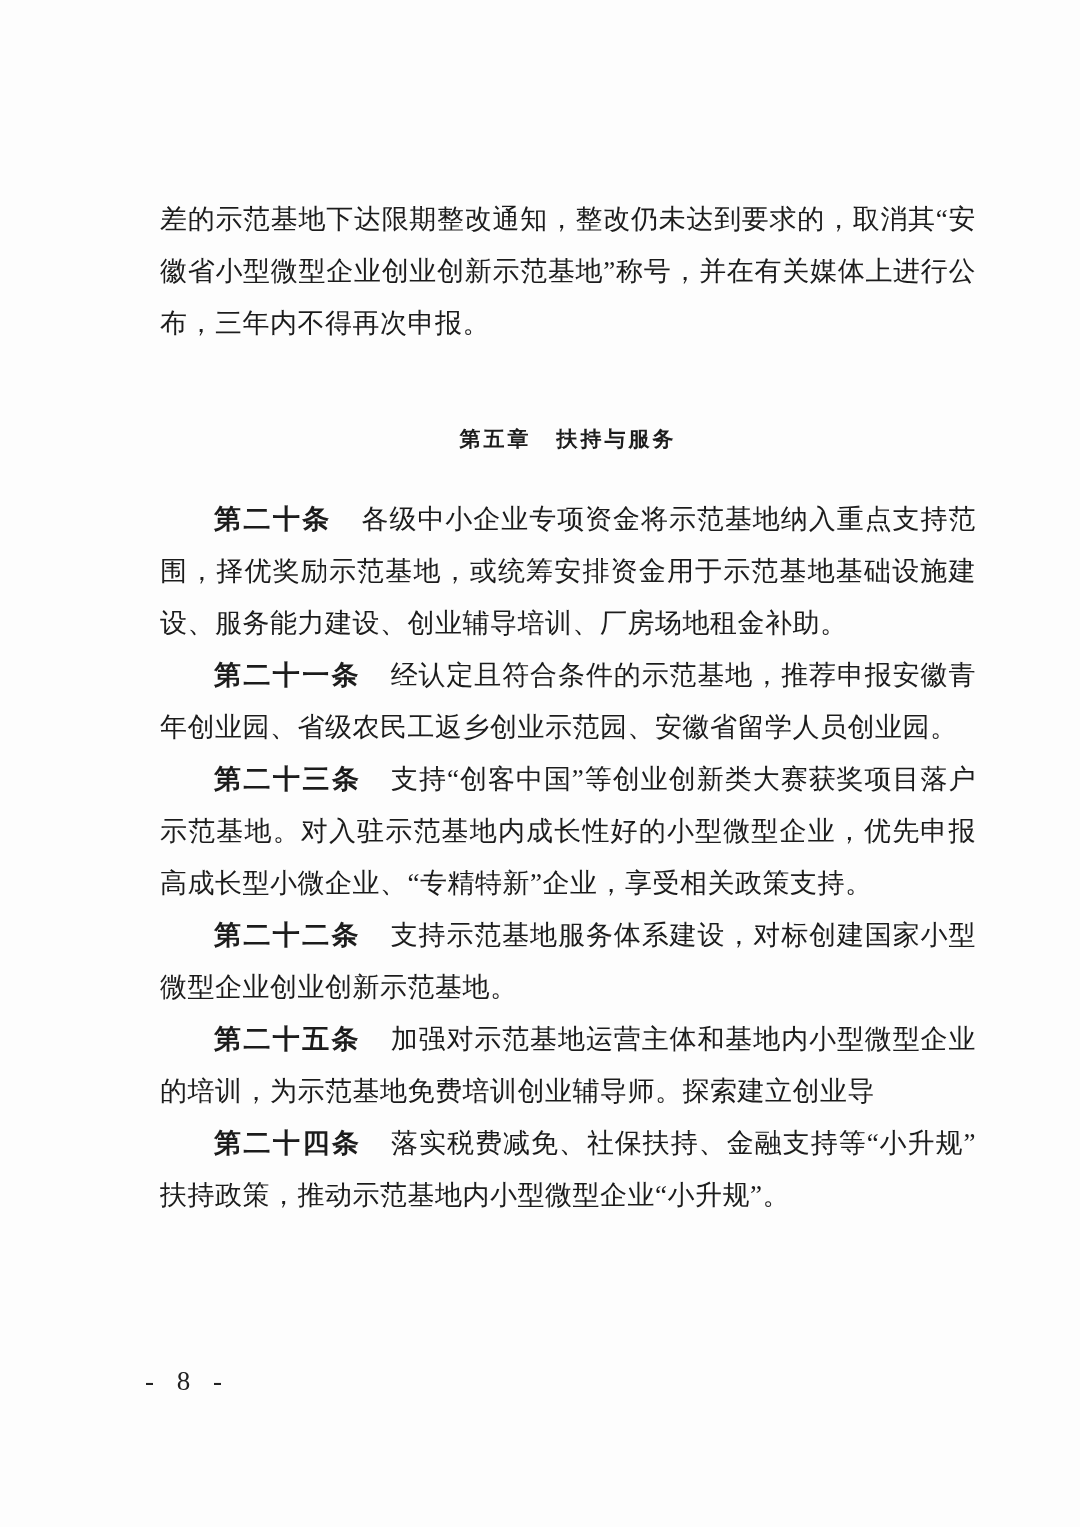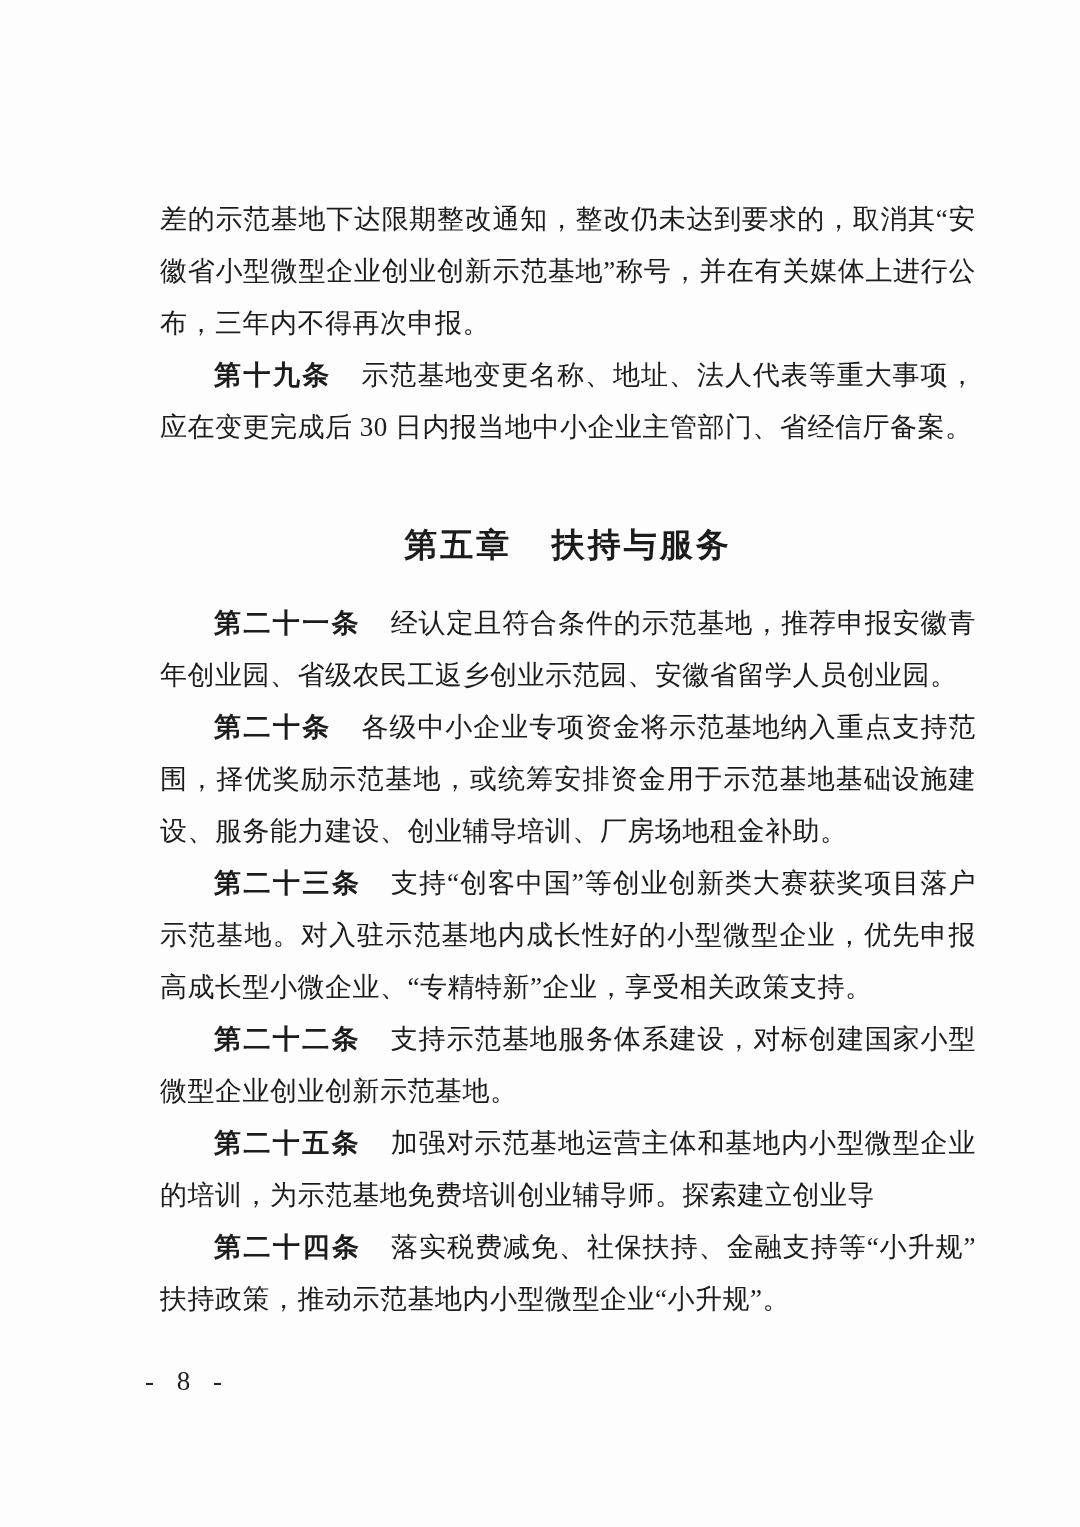--- a/index.html
+++ b/index.html
@@ -39,23 +39,23 @@
     font-family: "Liberation Sans", "DejaVu Sans", sans-serif;
     font-weight: bold;
     margin-right: 1.1em;
     letter-spacing: 2px;
   }
   h2.chapter {
     margin: 66px 0 26px 0;
     padding: 0;
     text-align: center;
     text-indent: 0;
-    font-size: 33px;
+    font-size: 21px;
     line-height: 52px;
-    font-family: Liberation Serif, serif;
+    font-family: Liberation Mono, monospace;
     font-weight: bold;
     letter-spacing: 3px;
   }
   .ch-num {
     margin-right: 1.2em;
   }
   .pageno {
     position: absolute;
     left: 145px;
     top: 1366px;
@@ -66,27 +66,26 @@
   }
 </style>
 </head>
 <body>
 
 <div class="page">
   <div class="content">
 
     <p class="para">差的示范基地下达限期整改通知，整改仍未达到要求的，取消其“安徽省小型微型企业创业创新示范基地”称号，并在有关媒体上进行公布，三年内不得再次申报。</p>
 
-    <p class="para indent"><span class="num">第十九条</span><span>示范基地变更名称、地址、法人代表等重大事项，应在变更完成后 30 日内报当地中小企业主管部门、省经信厅备案。</span></p>
 
     <h2 class="chapter"><span class="ch-num">第五章</span><span>扶持与服务</span></h2>
 
+    <p class="para indent"><span class="num">第二十条</span><span>各级中小企业专项资金将示范基地纳入重点支持范围，择优奖励示范基地，或统筹安排资金用于示范基地基础设施建设、服务能力建设、创业辅导培训、厂房场地租金补助。</span></p>
+
     <p class="para indent"><span class="num">第二十一条</span><span>经认定且符合条件的示范基地，推荐申报安徽青年创业园、省级农民工返乡创业示范园、安徽省留学人员创业园。</span></p>
-
-    <p class="para indent"><span class="num">第二十条</span><span>各级中小企业专项资金将示范基地纳入重点支持范围，择优奖励示范基地，或统筹安排资金用于示范基地基础设施建设、服务能力建设、创业辅导培训、厂房场地租金补助。</span></p>
 
     <p class="para indent"><span class="num">第二十三条</span><span>支持“创客中国”等创业创新类大赛获奖项目落户示范基地。对入驻示范基地内成长性好的小型微型企业，优先申报高成长型小微企业、“专精特新”企业，享受相关政策支持。</span></p>
 
     <p class="para indent"><span class="num">第二十二条</span><span>支持示范基地服务体系建设，对标创建国家小型微型企业创业创新示范基地。</span></p>
 
     <p class="para indent"><span class="num">第二十五条</span><span>加强对示范基地运营主体和基地内小型微型企业的培训，为示范基地免费培训创业辅导师。探索建立创业导</span></p>
 
     <p class="para indent"><span class="num">第二十四条</span><span>落实税费减免、社保扶持、金融支持等“小升规”扶持政策，推动示范基地内小型微型企业“小升规”。</span></p>
 
   </div>

